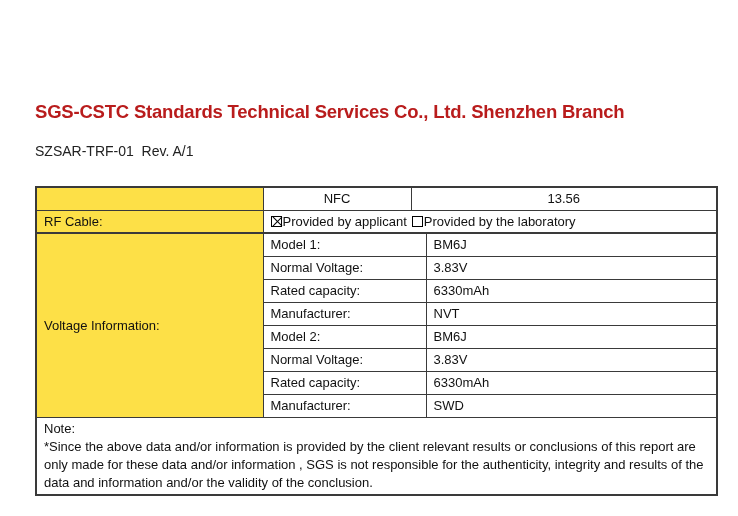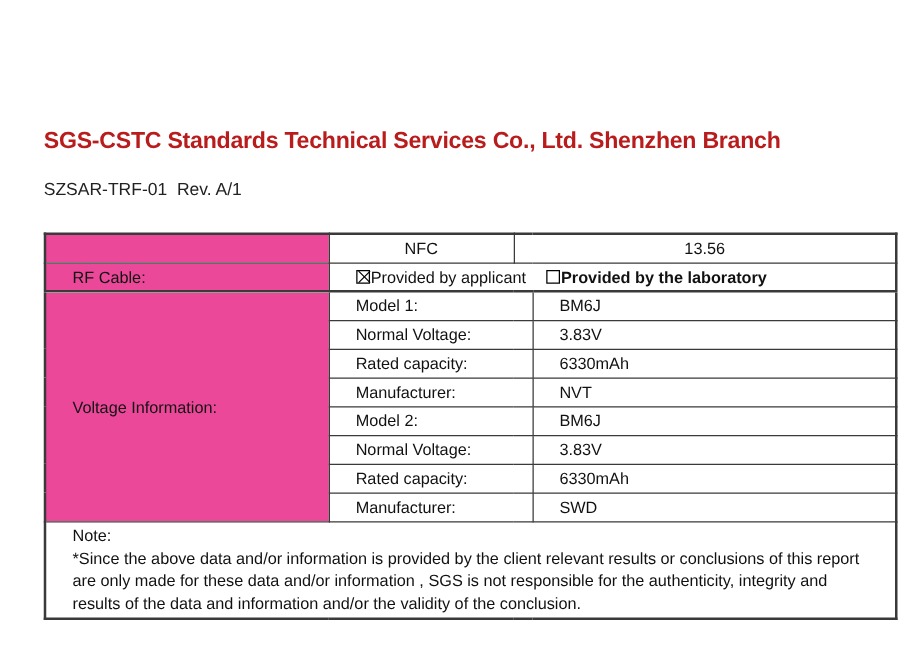--- a/index.html
+++ b/index.html
@@ -38,35 +38,35 @@
 
   
   table.report {
     position:absolute; left:35px; top:186px;
     width:681px; border-collapse:collapse; table-layout:fixed;
     font-size:13px; color:#111;
     border:2px solid #3a3a3a;
   }
   table.report td {
     border:1.5px solid #3a3a3a;
-    padding:2px 21px;
+    padding:2px 7px;
     height:23px;
     vertical-align:middle;
     overflow:hidden;
   }
-  td.shaded { background:#ec4899; }
+  td.shaded { background:#fde047; }
   td.center { text-align:center; }
   tr.battery-start td { border-top-width:2px; }
   td.note-cell { padding:3px 9px 6px 9px; height:auto; line-height:1.4; }
   .note-title { display:block; }
   .note-body { display:block; }
 
   
   .cb-option { white-space:nowrap; }
-  .cb-gap { margin-left:16px;font-weight:bold; }
+  .cb-gap { margin-left:5px; }
   .checkbox {
     display:inline-block; width:11px; height:11px;
     border:1px solid #000; position:relative;
     vertical-align:-1px; margin-right:1px; background:#fff;
   }
   .checkbox.checked::before, .checkbox.checked::after {
     content:""; position:absolute; left:-1px; top:4px; width:13px; height:1px; background:#000;
   }
   .checkbox.checked::before { transform:rotate(45deg); }
   .checkbox.checked::after  { transform:rotate(-45deg); }

